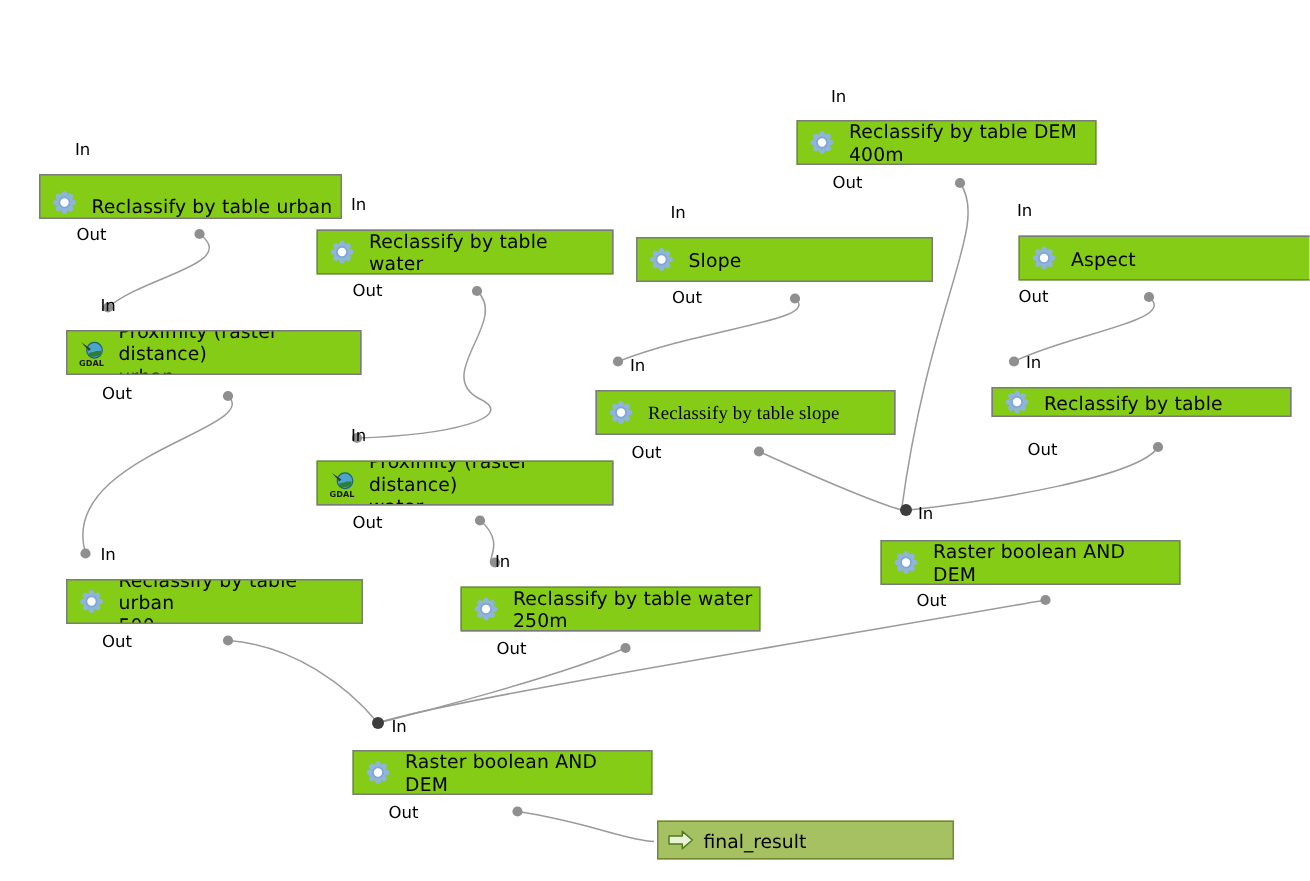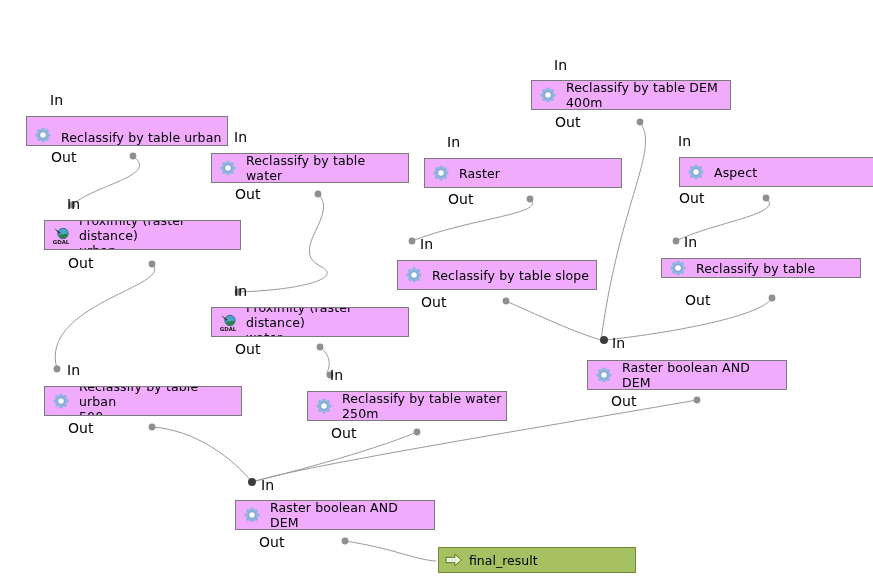--- a/index.html
+++ b/index.html
@@ -25,21 +25,21 @@
   #edges {
     position: absolute;
     left: 0; top: 0;
     width: 873px;
     height: 587px;
     pointer-events: none;
   }
   .node {
     position: absolute;
     box-sizing: border-box;
-    background: #f0abfc;
+    background: #84cc16;
     border: 1px solid #7b7b7b;
     display: flex;
     align-items: center;
     padding: 0 4px 0 6px;
     overflow: hidden;
   }
   .node .ico {
     flex: 0 0 auto;
     width: 20px;
     height: 20px;
@@ -48,21 +48,21 @@
   }
   .node .label {
     font-size: 12.5px;
     color: #000000;
     line-height: 15px;
     white-space: pre-line;
     letter-spacing: 0.01em;
   }
   .port {
     position: absolute;
-    font-size: 14px;
+    font-size: 11px;
     color: #000000;
     line-height: 14px;
     white-space: nowrap;
   }
   .outnode {
     position: absolute;
     box-sizing: border-box;
     background: #a6c162;
     border: 1px solid #6f8a34;
     display: flex;
@@ -226,25 +226,25 @@
             <ellipse cx="13.25" cy="13.25" rx="3.0" ry="2.0" fill="#8fb4de" transform="rotate(45 13.25 13.25)"></ellipse>
             <ellipse cx="10.00" cy="14.60" rx="3.0" ry="2.0" fill="#8fb4de" transform="rotate(90 10.00 14.60)"></ellipse>
             <ellipse cx="6.75" cy="13.25" rx="3.0" ry="2.0" fill="#8fb4de" transform="rotate(135 6.75 13.25)"></ellipse>
             <ellipse cx="5.40" cy="10.00" rx="3.0" ry="2.0" fill="#8fb4de" transform="rotate(180 5.40 10.00)"></ellipse>
             <ellipse cx="6.75" cy="6.75" rx="3.0" ry="2.0" fill="#8fb4de" transform="rotate(225 6.75 6.75)"></ellipse>
             <ellipse cx="10.00" cy="5.40" rx="3.0" ry="2.0" fill="#8fb4de" transform="rotate(270 10.00 5.40)"></ellipse>
             <ellipse cx="13.25" cy="6.75" rx="3.0" ry="2.0" fill="#8fb4de" transform="rotate(315 13.25 6.75)"></ellipse>
             <circle cx="10" cy="10" r="3.4" fill="#ffffff" stroke="#7fa6d4" stroke-width="1.2"></circle>
           </g>
         </svg>
-        <div class="label">Raster</div>
+        <div class="label">Slope</div>
       </div>
       <div class="port" style="left: 447px; top: 135px;">In</div>
       <div class="port" style="left: 448px; top: 192px;">Out</div>
-      <div class="node" style="left: 397px; top: 260px; width: 200px; height: 30px;">
+      <div class="node" style="left: 397px; top: 260px; width: 200px; height: 30px; font-family: Liberation Serif, serif;">
         <svg viewBox="0 0 20 20" width="20" height="20" class="ico">
           <g>
             <ellipse cx="14.60" cy="10.00" rx="3.0" ry="2.0" fill="#8fb4de" transform="rotate(0 14.60 10.00)"></ellipse>
             <ellipse cx="13.25" cy="13.25" rx="3.0" ry="2.0" fill="#8fb4de" transform="rotate(45 13.25 13.25)"></ellipse>
             <ellipse cx="10.00" cy="14.60" rx="3.0" ry="2.0" fill="#8fb4de" transform="rotate(90 10.00 14.60)"></ellipse>
             <ellipse cx="6.75" cy="13.25" rx="3.0" ry="2.0" fill="#8fb4de" transform="rotate(135 6.75 13.25)"></ellipse>
             <ellipse cx="5.40" cy="10.00" rx="3.0" ry="2.0" fill="#8fb4de" transform="rotate(180 5.40 10.00)"></ellipse>
             <ellipse cx="6.75" cy="6.75" rx="3.0" ry="2.0" fill="#8fb4de" transform="rotate(225 6.75 6.75)"></ellipse>
             <ellipse cx="10.00" cy="5.40" rx="3.0" ry="2.0" fill="#8fb4de" transform="rotate(270 10.00 5.40)"></ellipse>
             <ellipse cx="13.25" cy="6.75" rx="3.0" ry="2.0" fill="#8fb4de" transform="rotate(315 13.25 6.75)"></ellipse>

